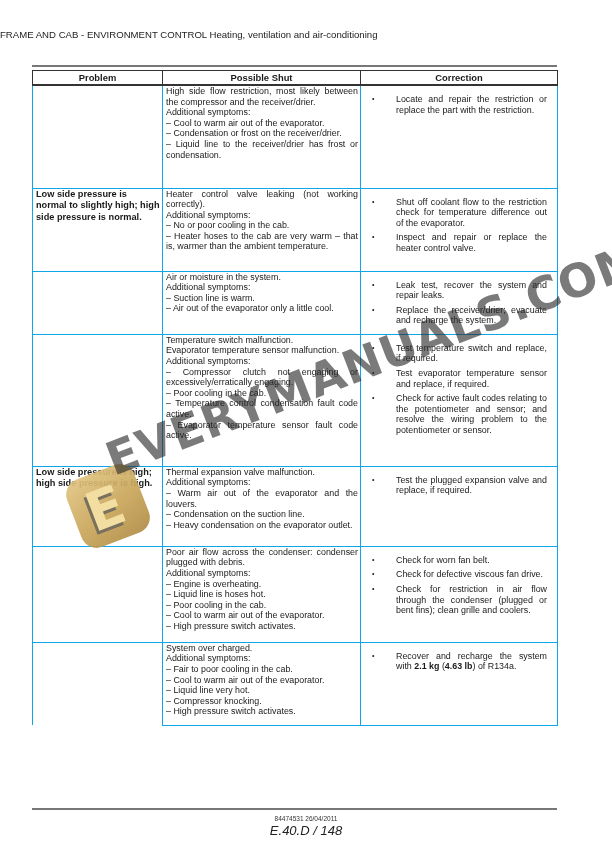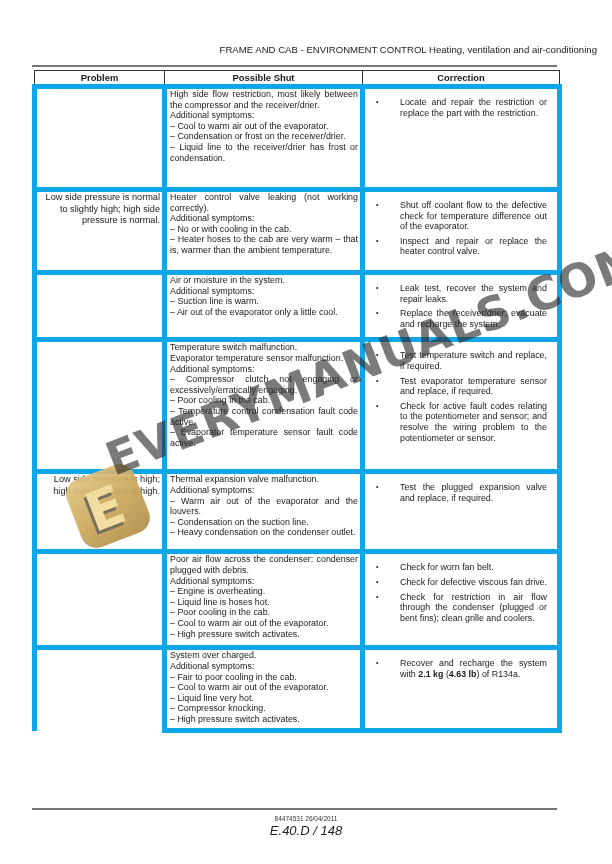--- a/index.html
+++ b/index.html
@@ -1,43 +1,43 @@
 <!DOCTYPE html>
 <html><head>
 <meta charset="utf-8">
 <style>
   html, body { margin: 0; padding: 0; background: #ffffff; }
   body {
     width: 612px; height: 864px; position: relative; overflow: hidden;
     font-family: "Liberation Sans", sans-serif; color: #1a1a1a;
   }
   .page-header {
-    position: absolute; top: 44px; left: 0; width: 597px; text-align: right;
+    position: absolute; top: 29px; left: 0; width: 597px; text-align: left;
     font-size: 9.6px; color: #222;
   }
   .top-rule {
     position: absolute; top: 65px; left: 32px; width: 525px; height: 2px; background: #777;
   }
   table.trouble {
     position: absolute; top: 70px; left: 32px; width: 525px;
     border-collapse: collapse; table-layout: fixed;
     font-size: 8.9px; line-height: 10.6px; padding-left: 16px;
   }
   table.trouble col.c1 { width: 130px; }
   table.trouble col.c2 { width: 198px; }
   table.trouble col.c3 { width: 197px; }
   table.trouble th {
     border: 1px solid #333; font-weight: bold; font-size: 9.4px;
     padding: 0 2px; height: 13px; line-height: 12px; text-align: center;
   }
   table.trouble thead tr { border-bottom: 2px solid #333; }
   table.trouble td {
-    border: 5px solid #0ea5e9; vertical-align: top; padding: 0 2px 0 3px;
-  }
-  td.problem { font-weight: normal; font-size: 9.2px; line-height: 11.6px; border-top: 1px solid #333; border-bottom: none; text-align: right; }
+    border: 1px solid #0ea5e9; vertical-align: top; padding: 0 2px 0 3px;
+  }
+  td.problem { font-weight: bold; font-size: 9.2px; line-height: 11.6px; border-top: 1px solid #333; border-bottom: none; }
   td.problem.cont { border-top: none; }
   td.problem.last { border-bottom: none; }
   td.cause p { margin: 0; text-align: justify; }
   td.correction ul { list-style: none; margin: 8px; padding: 0; }
   td.correction li {
     position: relative; padding-left: 24px; margin-bottom: 4px; text-align: justify;
   }
   td.correction li::before {
     content: "\2022"; position: absolute; left: 0; top: 0; font-size: 7px;
   }
@@ -106,26 +106,26 @@
           <li>Locate and repair the restriction or replace the part with the restriction.</li>
         </ul>
       </td>
     </tr>
 
     <tr style="height:83px">
       <td class="problem">Low side pressure is normal to slightly high; high side pressure is normal.</td>
       <td class="cause">
         <p>Heater control valve leaking (not working correctly).</p>
         <p>Additional symptoms:</p>
-        <p>– No or with cooling in the cab.</p>
+        <p>– No or poor cooling in the cab.</p>
         <p>– Heater hoses to the cab are very warm – that is, warmer than the ambient temperature.</p>
       </td>
       <td class="correction">
         <ul>
-          <li>Shut off coolant flow to the defective check for temperature difference out of the evaporator.</li>
+          <li>Shut off coolant flow to the restriction check for temperature difference out of the evaporator.</li>
           <li>Inspect and repair or replace the heater control valve.</li>
         </ul>
       </td>
     </tr>
 
     <tr style="height:50px">
       <td class="problem cont"></td>
       <td class="cause">
         <p>Air or moisture in the system.</p>
         <p>Additional symptoms:</p>
@@ -160,21 +160,21 @@
       </td>
     </tr>
 
     <tr style="height:80px">
       <td class="problem">Low side pressure is high; high side pressure is high.</td>
       <td class="cause">
         <p>Thermal expansion valve malfunction.</p>
         <p>Additional symptoms:</p>
         <p>– Warm air out of the evaporator and the louvers.</p>
         <p>– Condensation on the suction line.</p>
-        <p>– Heavy condensation on the condenser outlet.</p>
+        <p>– Heavy condensation on the evaporator outlet.</p>
       </td>
       <td class="correction">
         <ul>
           <li>Test the plugged expansion valve and replace, if required.</li>
         </ul>
       </td>
     </tr>
 
     <tr style="height:96px">
       <td class="problem cont"></td>

